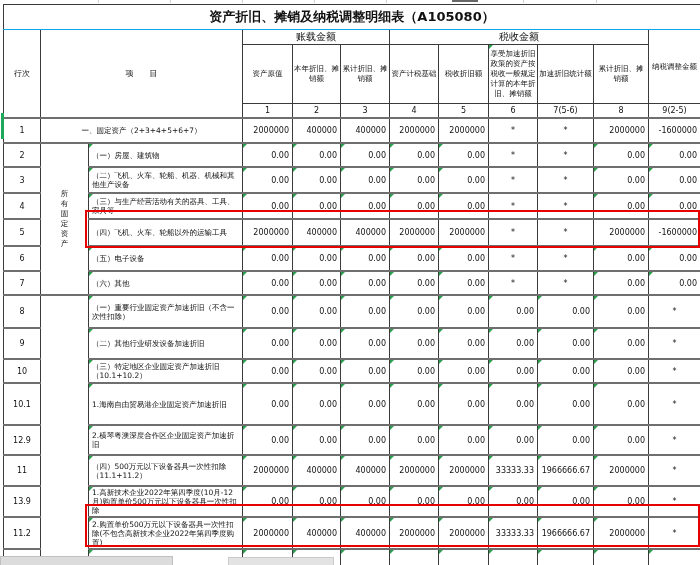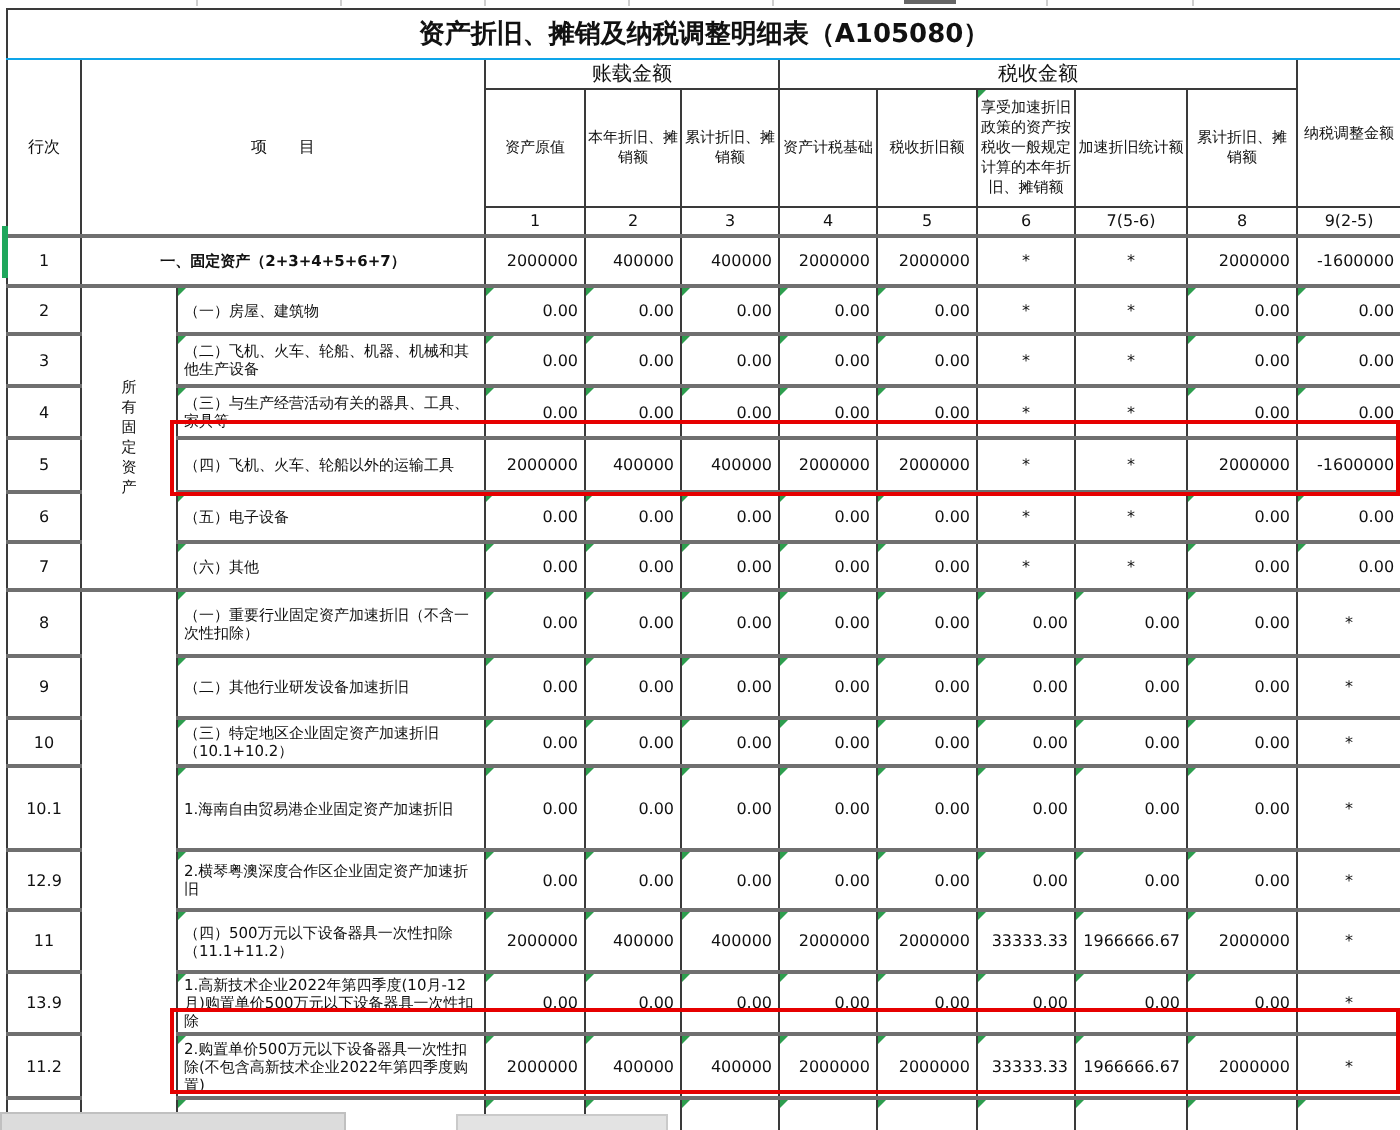--- a/index.html
+++ b/index.html
@@ -19,21 +19,21 @@
   }
   .grp-row th{height:14px;font-size:10px;text-align:center;vertical-align:middle;}
   .sub-row th{
     height:58px;font-size:7.5px;line-height:10px;text-align:center;
     vertical-align:middle;padding:0 1px;margin-top:20px;
   }
   .num-row th{height:13px;font-size:8px;text-align:center;vertical-align:middle;}
   tbody td{font-size:8px;vertical-align:middle;}
   td.no{text-align:center;font-size:8px;}
   td.item{font-size:7.5px;line-height:9px;text-align:left;padding:1px 3px;}
-  td.item.ctr{text-align:center;font-weight:bold;}
+  td.item.ctr{text-align:center;}
   td.val{text-align:right;padding-right:3px;}
   td.star{text-align:center;padding-right:0;}
   td.grp1{font-size:7.5px;line-height:10px;text-align:center;padding:0 17px;}
   td.grp2{vertical-align:bottom;text-align:center;font-size:7.5px;padding-bottom:20px;}
   .tri{position:relative;}
   .tri::before{
     content:"";position:absolute;top:0;left:0;width:0;height:0;
     border-top:4px solid #2d9e4e;border-right:4px solid transparent;
   }
   .hl{position:absolute;border:2px solid #e60000;z-index:6;pointer-events:none;background:transparent;}

